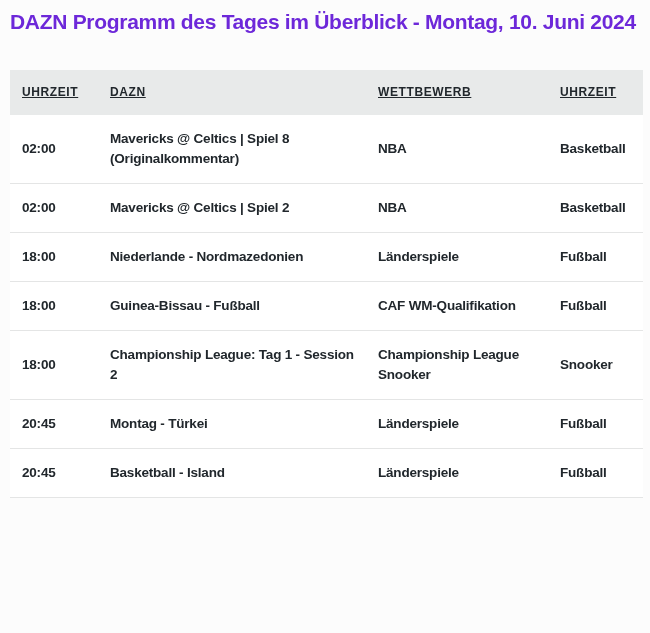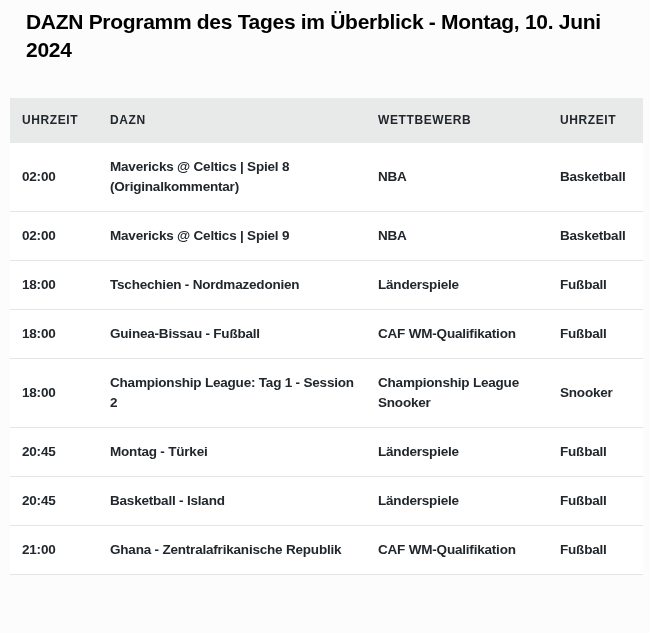--- a/index.html
+++ b/index.html
@@ -9,43 +9,44 @@
     height: 633px;
     background: #fcfcfc;
     font-family: "Liberation Sans", sans-serif;
     overflow: hidden;
   }
   .wrap {
     padding: 8px 7px 0 10px;
     box-sizing: border-box;
   }
   .page-title {
-    margin: 0 0 34px 16px;
+    margin: 0 0 34px 0;
     font-size: 21px;
     line-height: 28px;
     font-weight: 800;
     letter-spacing: -0.3px;
-    color: #000000;
+    color: #6d28d9;
   }
   table.program-table {
     border-collapse: collapse;
     table-layout: fixed;
     width: 633px;
     background: #ffffff;
   }
   .program-table th {
     background: #e8eaea;
     text-align: left;
     font-size: 12px;
     font-weight: 700;
     letter-spacing: 0.6px;
     color: #21272c;
     padding: 13px 12px;
     line-height: 19px;
     vertical-align: middle;
+    text-decoration: underline;
   }
   .program-table td {
     padding: 14px 12px;
     font-size: 13.5px;
     font-weight: 600;
     letter-spacing: -0.2px;
     line-height: 20px;
     color: #21272c;
     vertical-align: middle;
     background: #ffffff;
@@ -80,27 +81,27 @@
     </thead>
     <tbody>
       <tr>
         <td class="cell-time">02:00</td>
         <td class="cell-event">Mavericks @ Celtics | Spiel 8 (Originalkommentar)</td>
         <td class="cell-competition">NBA</td>
         <td class="cell-sport">Basketball</td>
       </tr>
       <tr>
         <td class="cell-time">02:00</td>
-        <td class="cell-event">Mavericks @ Celtics | Spiel 9</td>
+        <td class="cell-event">Mavericks @ Celtics | Spiel 2</td>
         <td class="cell-competition">NBA</td>
         <td class="cell-sport">Basketball</td>
       </tr>
       <tr>
         <td class="cell-time">18:00</td>
-        <td class="cell-event">Tschechien - Nordmazedonien</td>
+        <td class="cell-event">Niederlande - Nordmazedonien</td>
         <td class="cell-competition">Länderspiele</td>
         <td class="cell-sport">Fußball</td>
       </tr>
       <tr>
         <td class="cell-time">18:00</td>
         <td class="cell-event">Guinea-Bissau - Fußball</td>
         <td class="cell-competition">CAF WM-Qualifikation</td>
         <td class="cell-sport">Fußball</td>
       </tr>
       <tr>
@@ -114,22 +115,16 @@
         <td class="cell-event">Montag - Türkei</td>
         <td class="cell-competition">Länderspiele</td>
         <td class="cell-sport">Fußball</td>
       </tr>
       <tr>
         <td class="cell-time">20:45</td>
         <td class="cell-event">Basketball - Island</td>
         <td class="cell-competition">Länderspiele</td>
         <td class="cell-sport">Fußball</td>
       </tr>
-      <tr>
-        <td class="cell-time">21:00</td>
-        <td class="cell-event">Ghana - Zentralafrikanische Republik</td>
-        <td class="cell-competition">CAF WM-Qualifikation</td>
-        <td class="cell-sport">Fußball</td>
-      </tr>
     </tbody>
   </table>
 
 </div>
 
 </body></html>

